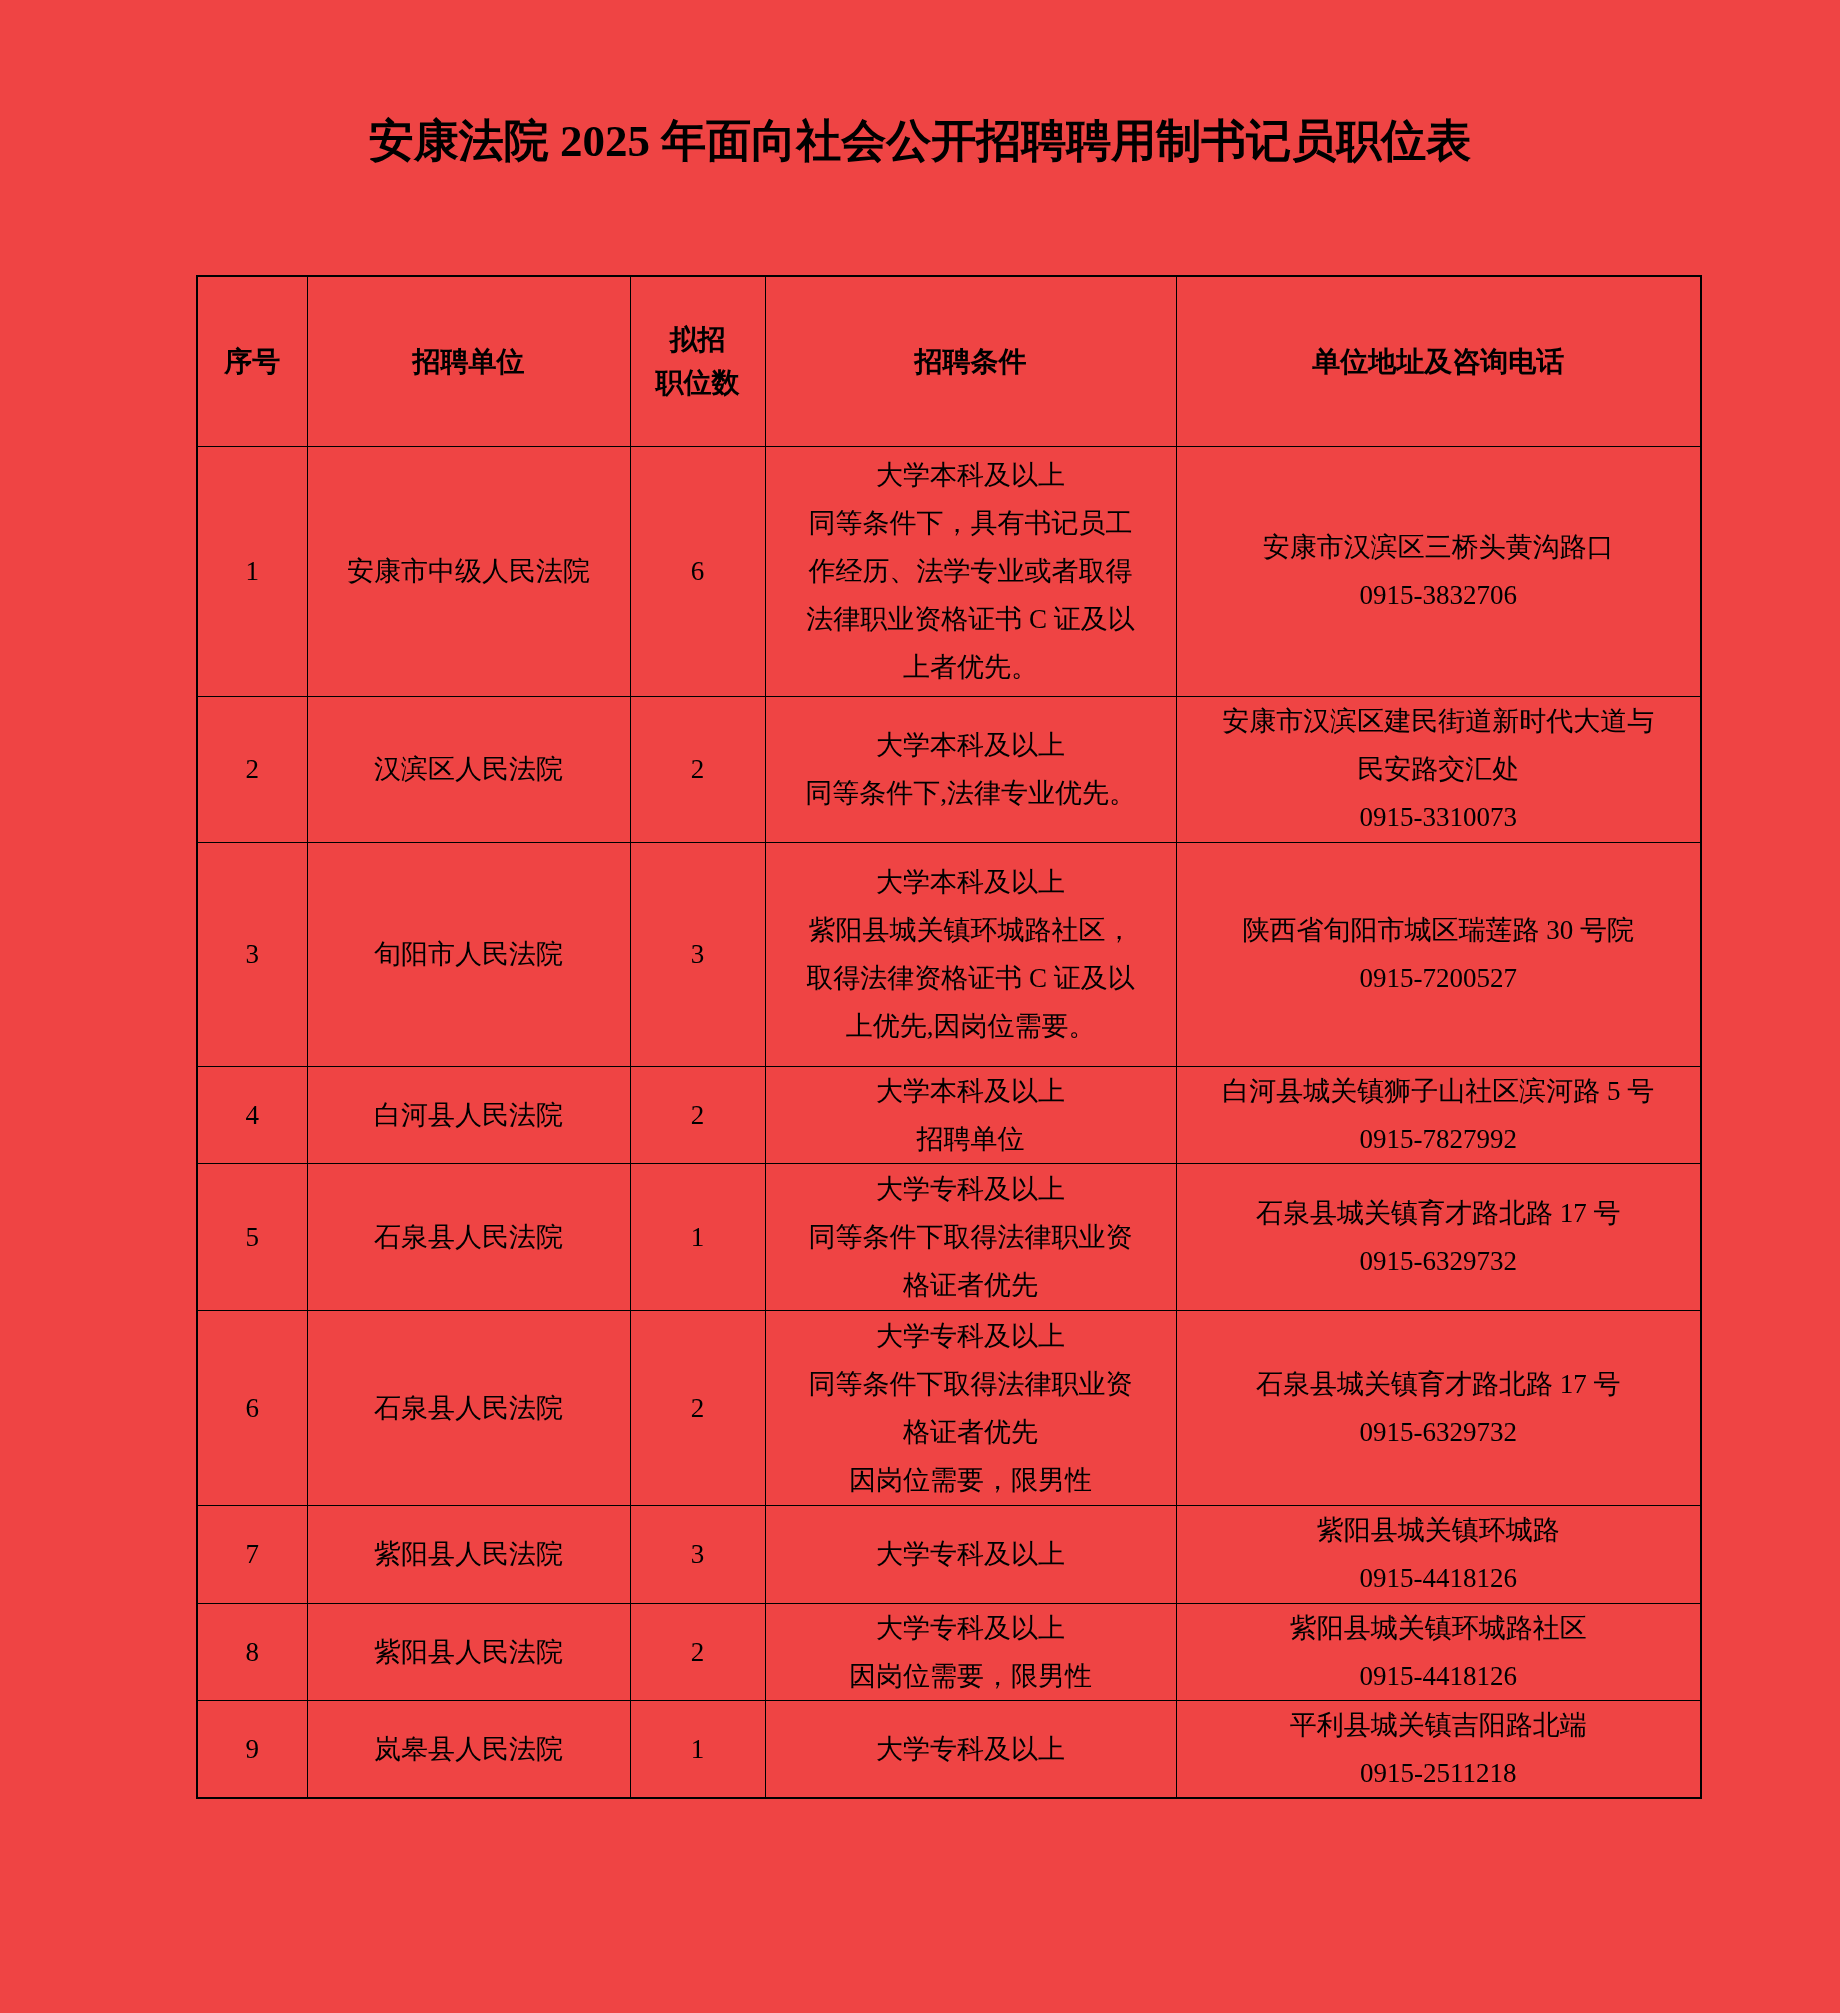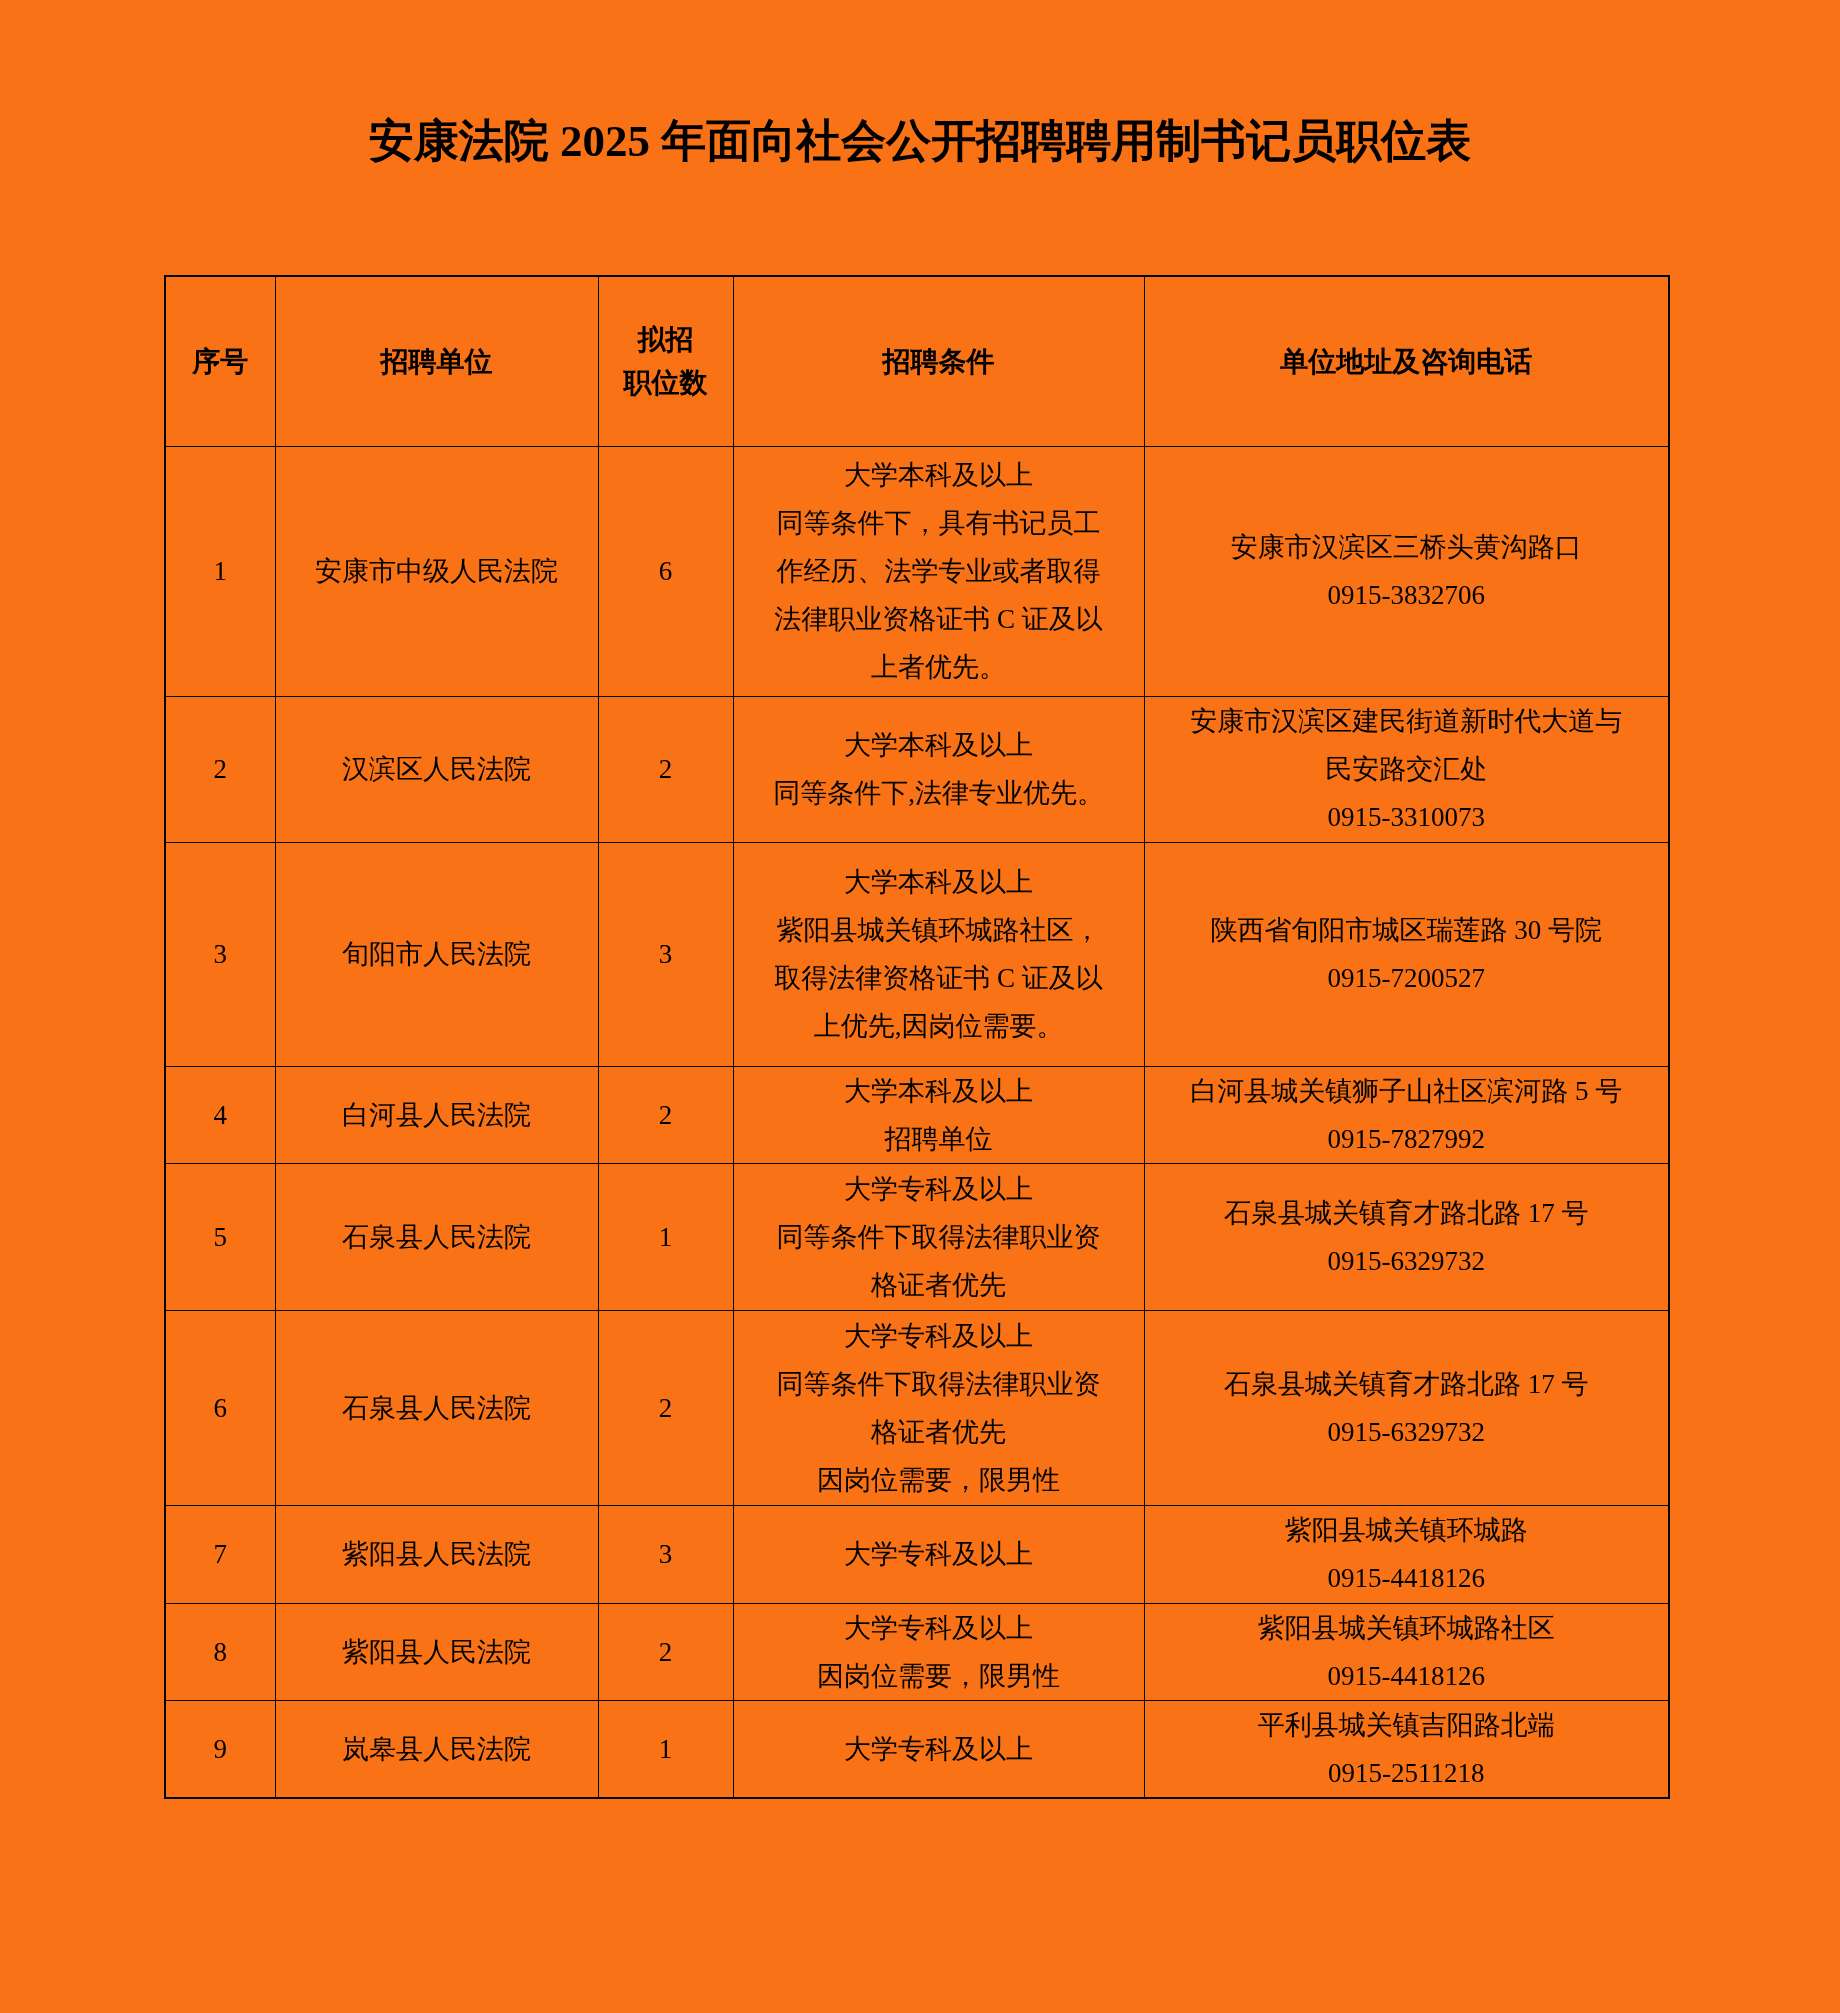--- a/index.html
+++ b/index.html
@@ -1,20 +1,20 @@
 <!DOCTYPE html>
 <html style="font-size:15px"><head>
 <meta charset="utf-8">
 <style>
   html,body{margin:0;padding:0;background:#fff;}
-  .page{position:relative;width:1840px;height:2014px;background:#f97316;
+  .page{position:relative;width:1840px;height:2014px;background:#ef4444;
         font-family:"Liberation Serif","DejaVu Serif",serif;color:#000;overflow:hidden;}
   .title{position:absolute;top:109px;left:0;width:100%;text-align:center;
          font-size:45px;font-weight:bold;line-height:65px;white-space:nowrap;}
-  table.jobs{position:absolute;left:164px;top:275px;width:1505px;
+  table.jobs{position:absolute;left:196px;top:275px;width:1505px;
              border-collapse:collapse;table-layout:fixed;border:2.8px solid #000;}
   table.jobs th,table.jobs td{border:0.9px solid #000;text-align:center;
              vertical-align:middle;padding:0;overflow:hidden;}
   table.jobs th{font-size:28px;font-weight:bold;line-height:43px;}
   table.jobs td{font-size:27px;font-weight:normal;line-height:48px;font-family:Liberation Serif, serif;}
   .line{white-space:nowrap;}
   thead tr{height:170px;}
   tbody tr:nth-child(1){height:250px;}
   tbody tr:nth-child(2){height:146px;}
   tbody tr:nth-child(3){height:224px;}

